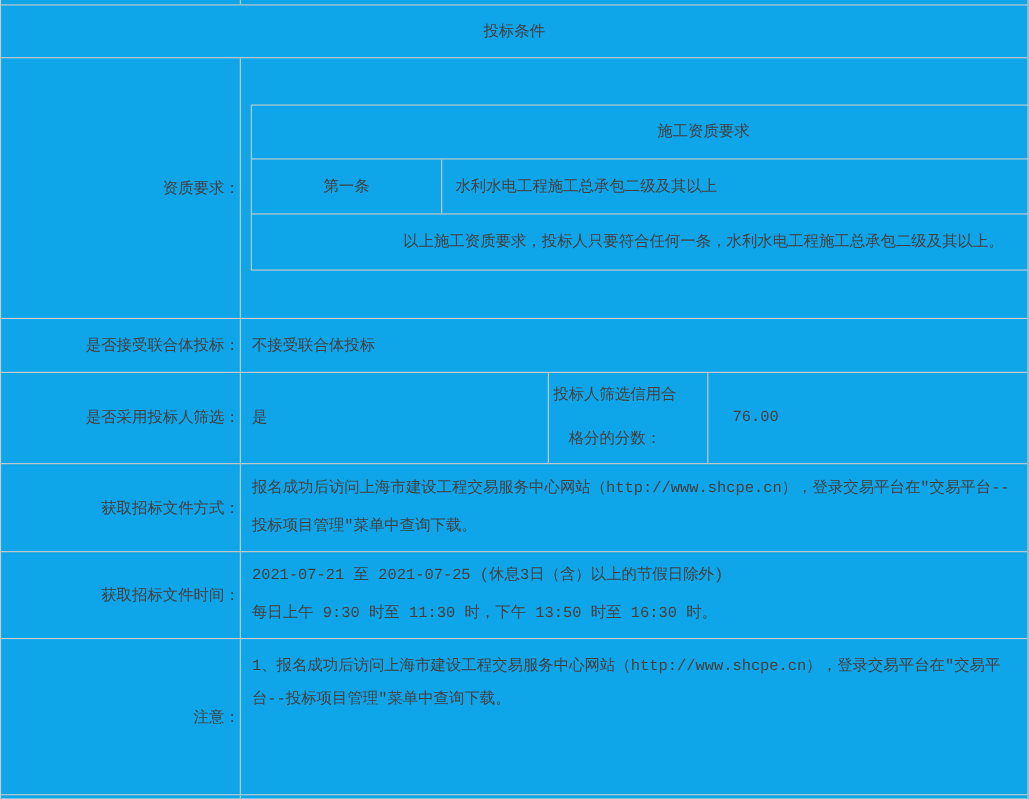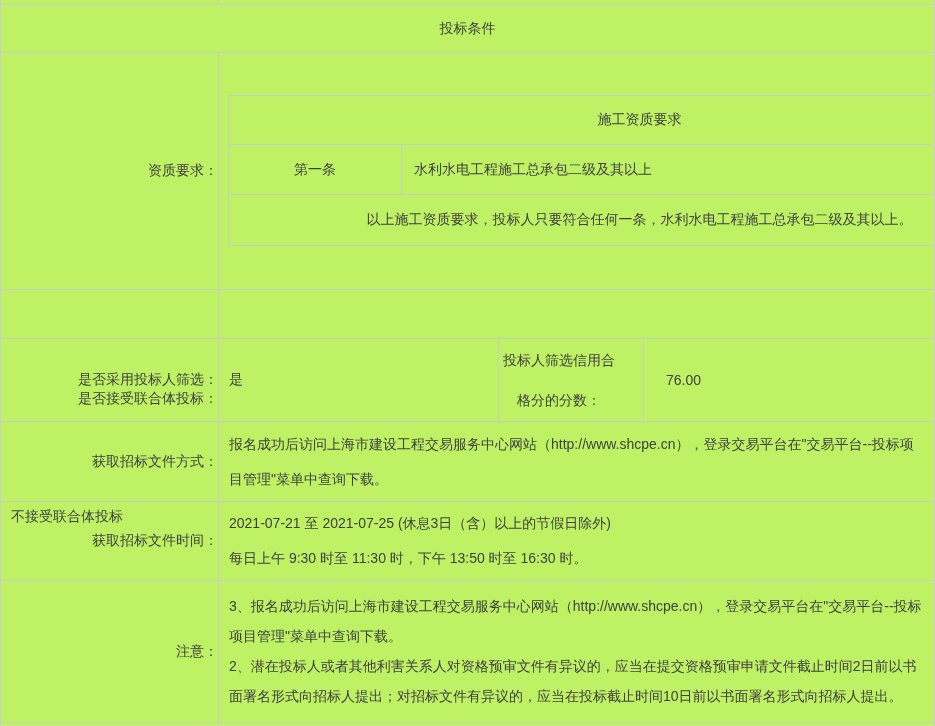--- a/index.html
+++ b/index.html
@@ -5,29 +5,29 @@
   :root{
     --border:#cccccc;
     --text:#404040;
   }
   *{margin:0;padding:0;box-sizing:border-box;}
   body{background:#ffffff;}
   .table{
     width:935px;height:726px;
     border-left:1px solid var(--border);
     border-right:1px solid var(--border);
-    font-family:Liberation Sans, sans-serif;
+    font-family:Liberation Mono, monospace;
     font-size:14px;color:var(--text);
-    background:#bef264;
+    background:#0ea5e9;
   }
   .row{display:flex;border-bottom:1px solid var(--border);}
   .row-partial-top{height:5px;}
   .row-title{height:48px;align-items:center;justify-content:center;}
   .row-qualification{height:237px;}
-  .row-joint{height:49px;flex-direction:column;}
+  .row-joint{height:49px;}
   .row-screening{height:83px;}
   .row-method{height:80px;}
   .row-time{height:79px;}
   .row-notice{height:142px;}
   .row-partial-bottom{height:3px;border-bottom:none;}
   .label-cell{
     width:218px;flex:0 0 218px;
     border-right:1px solid var(--border);
     display:flex;align-items:center;justify-content:flex-end;
     text-align:right;
@@ -107,22 +107,21 @@
     <div class="label-cell">获取招标文件时间：</div>
     <div class="value-block text-time">
       <div>2021-07-21 至 2021-07-25 (休息3日（含）以上的节假日除外)</div>
       <div>每日上午 9:30 时至 11:30 时，下午 13:50 时至 16:30 时。</div>
     </div>
   </div>
 
   <div class="row row-notice">
     <div class="label-cell">注意：</div>
     <div class="value-block text-notice">
-      <div>3、报名成功后访问上海市建设工程交易服务中心网站（http://www.shcpe.cn），登录交易平台在"交易平台--投标项目管理"菜单中查询下载。</div>
-      <div>2、潜在投标人或者其他利害关系人对资格预审文件有异议的，应当在提交资格预审申请文件截止时间2日前以书面署名形式向招标人提出；对招标文件有异议的，应当在投标截止时间10日前以书面署名形式向招标人提出。</div>
+      <div>1、报名成功后访问上海市建设工程交易服务中心网站（http://www.shcpe.cn），登录交易平台在"交易平台--投标项目管理"菜单中查询下载。</div>
     </div>
   </div>
 
   <div class="row row-partial-bottom">
     <div class="label-cell empty"></div>
     <div class="value-cell"></div>
   </div>
 
 </div>
 

